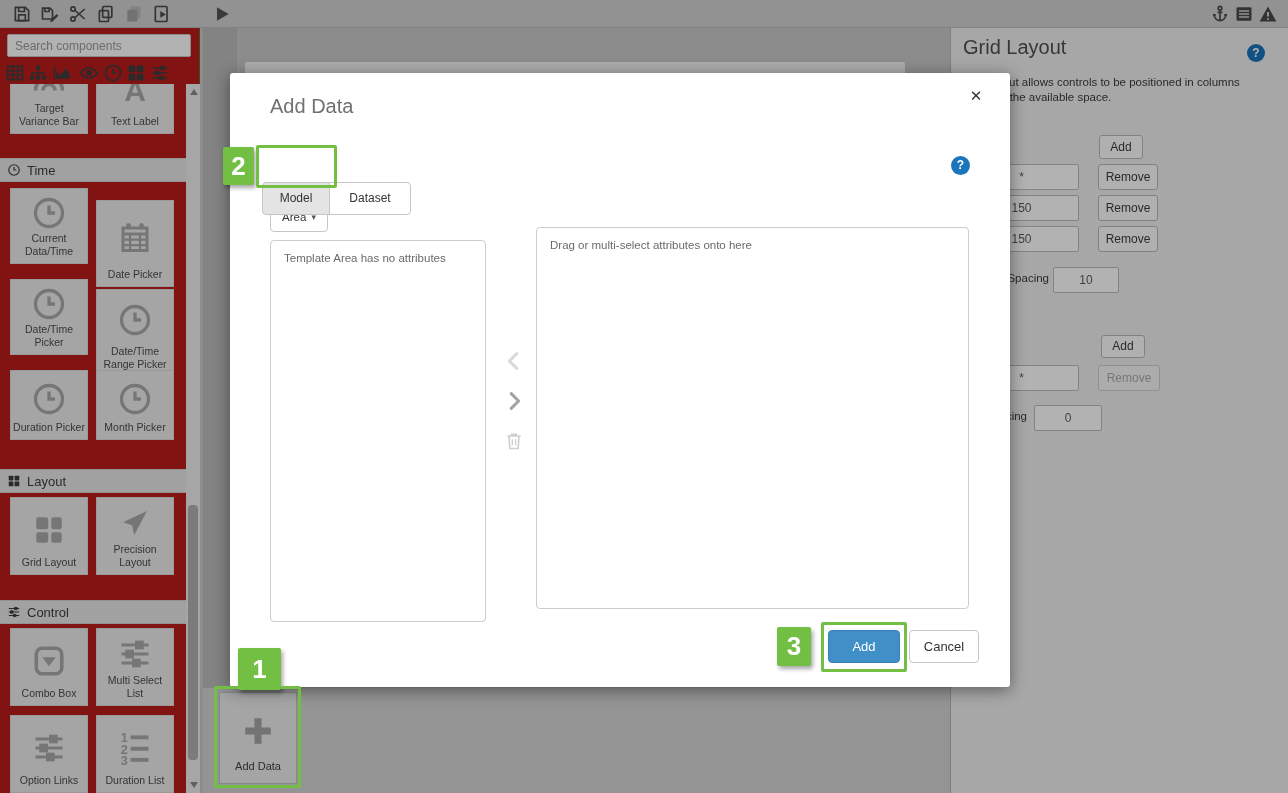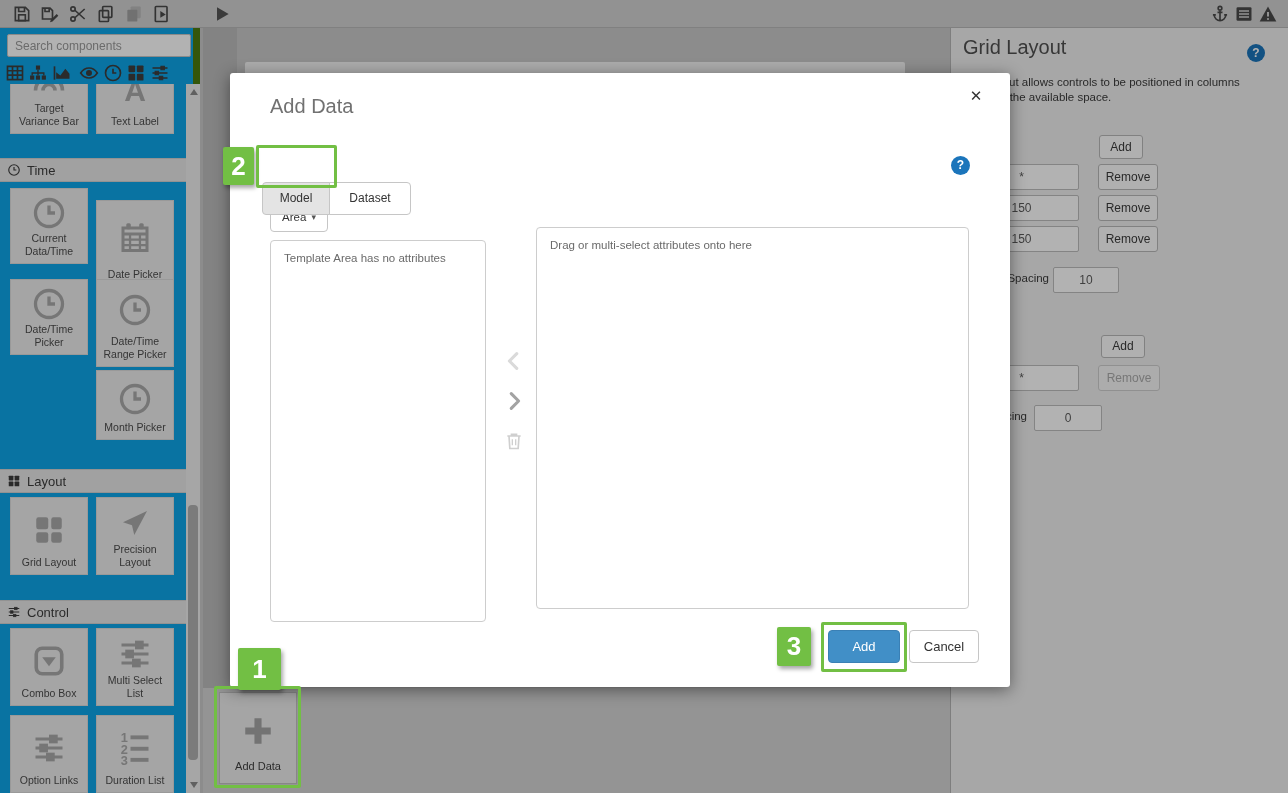--- a/index.html
+++ b/index.html
@@ -7,21 +7,21 @@
   .stage{position:relative;width:1288px;height:793px;overflow:hidden;background:#c9c9c9;}
   .abs{position:absolute;}
   .icon svg{width:100%;height:100%;display:block;}
 
   
   .toolbar{left:0;top:0;width:1288px;height:28px;background:#d2d2d2;border-bottom:1px solid #b8b8b8;}
   .tbi{width:20px;height:20px;top:4px;color:#4a4a4a;}
   .tbi.disabled{color:#a2a2a2;}
 
   
-  .sidebar{left:0;top:28px;width:200px;height:765px;background:#0ea5e9;border-right:7px solid #4d7c0f;}
+  .sidebar{left:0;top:28px;width:200px;height:765px;background:#b91c1c;border-right:1px solid #4d7c0f;}
   .search{left:7px;top:6px;width:184px;height:23px;border:1px solid #c6c6c6;border-radius:2px;background:#fff;font-size:12px;padding:0 7px;color:#333;outline:none;}
   .search::placeholder{color:#9a9a9a;}
   .cati{width:20px;height:20px;top:35px;color:#3e3e3e;}
   .palette{left:0;top:56px;width:186px;height:709px;overflow:hidden;}
   .shead{left:0;width:186px;height:24px;background:#e7e7e7;border-top:1px solid #d2d2d2;border-bottom:1px solid #d2d2d2;display:flex;align-items:center;padding-left:7px;font-size:13px;color:#3d3d3d;}
   .shead .icon{width:14px;height:14px;margin-right:6px;color:#3d3d3d;}
   .tile{width:78px;background:#ececec;border:1px solid #dcdcdc;display:flex;flex-direction:column;align-items:center;}
   .tile .ticon{flex:1;width:36px;color:#a9a9a9;display:flex;align-items:center;margin-top:6px;}
   .tile .ticon svg{width:36px;height:36px;}
   .tlabel{font-size:10.5px;line-height:1.25;color:#4c4c4c;text-align:center;padding:0 2px 5px 2px;}
@@ -242,28 +242,37 @@
       </div>
       <div class="abs tile" style="left:10px;top:195px;height:76px">
         <span class="ticon icon">
             <svg viewBox="0 0 24 24" fill="none" stroke="currentColor" stroke-width="2.2">
               <circle cx="12" cy="12" r="9"></circle>
               <path d="M12 7v5h4"></path>
             </svg>
           </span>
         <span class="tlabel">Date/Time Picker</span>
       </div>
-      <div class="abs tile" style="left:96px;top:195px;height:88px">
+      <div class="abs tile" style="left:96px;top:205px;height:88px">
         <span class="ticon icon">
             <svg viewBox="0 0 24 24" fill="none" stroke="currentColor" stroke-width="2.2">
               <circle cx="12" cy="12" r="9"></circle>
               <path d="M12 7v5h4"></path>
             </svg>
           </span>
         <span class="tlabel">Date/Time Range Picker</span>
+      </div>
+      <div class="abs tile" style="left:10px;top:286px;height:70px">
+        <span class="ticon icon">
+            <svg viewBox="0 0 24 24" fill="none" stroke="currentColor" stroke-width="2.2">
+              <circle cx="12" cy="12" r="9"></circle>
+              <path d="M12 7v5h4"></path>
+            </svg>
+          </span>
+        <span class="tlabel">Duration Picker</span>
       </div>
       <div class="abs tile" style="left:96px;top:286px;height:70px">
         <span class="ticon icon">
             <svg viewBox="0 0 24 24" fill="none" stroke="currentColor" stroke-width="2.2">
               <circle cx="12" cy="12" r="9"></circle>
               <path d="M12 7v5h4"></path>
             </svg>
           </span>
         <span class="tlabel">Month Picker</span>
       </div>

